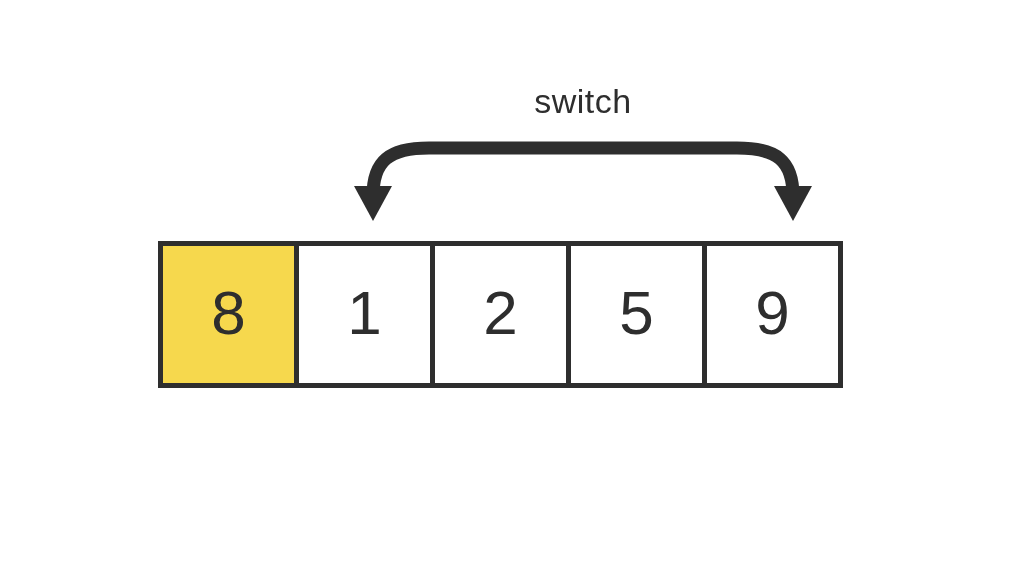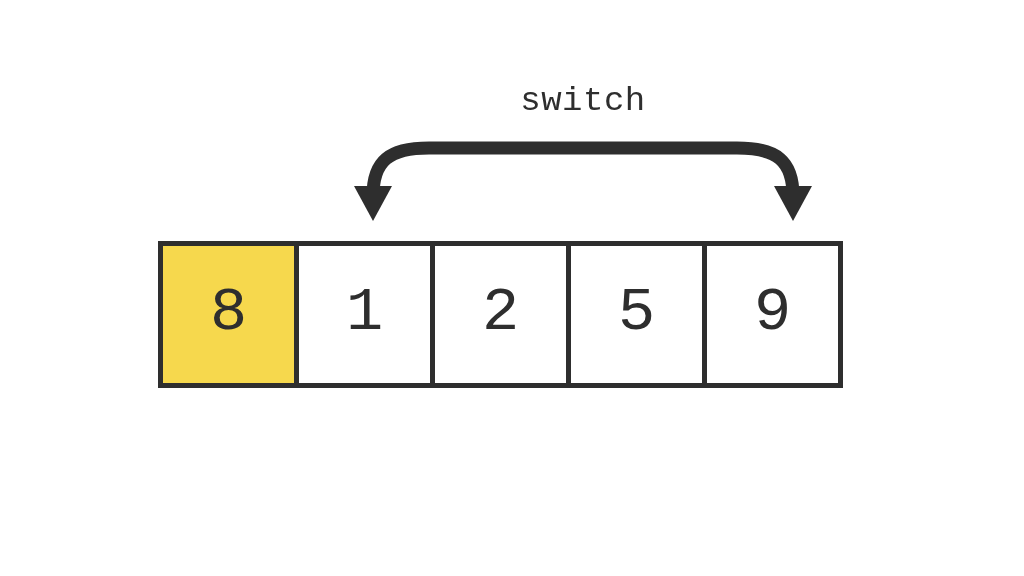--- a/index.html
+++ b/index.html
@@ -8,21 +8,21 @@
     --bg: #ffffff;
   }
   * { margin: 0; padding: 0; box-sizing: border-box; }
   html, body { background: var(--bg); }
   .stage {
     position: relative;
     width: 1024px;
     height: 431px;
     background: var(--bg);
     overflow: hidden;
-    font-family: Liberation Mono, monospace;
+    font-family: Liberation Sans, sans-serif;
     color: var(--stroke);
   }
   .switch-label {
     position: absolute;
     left: 433px;
     top: 82px;
     width: 300px;
     text-align: center;
     font-size: 34px;
     font-weight: 500;

